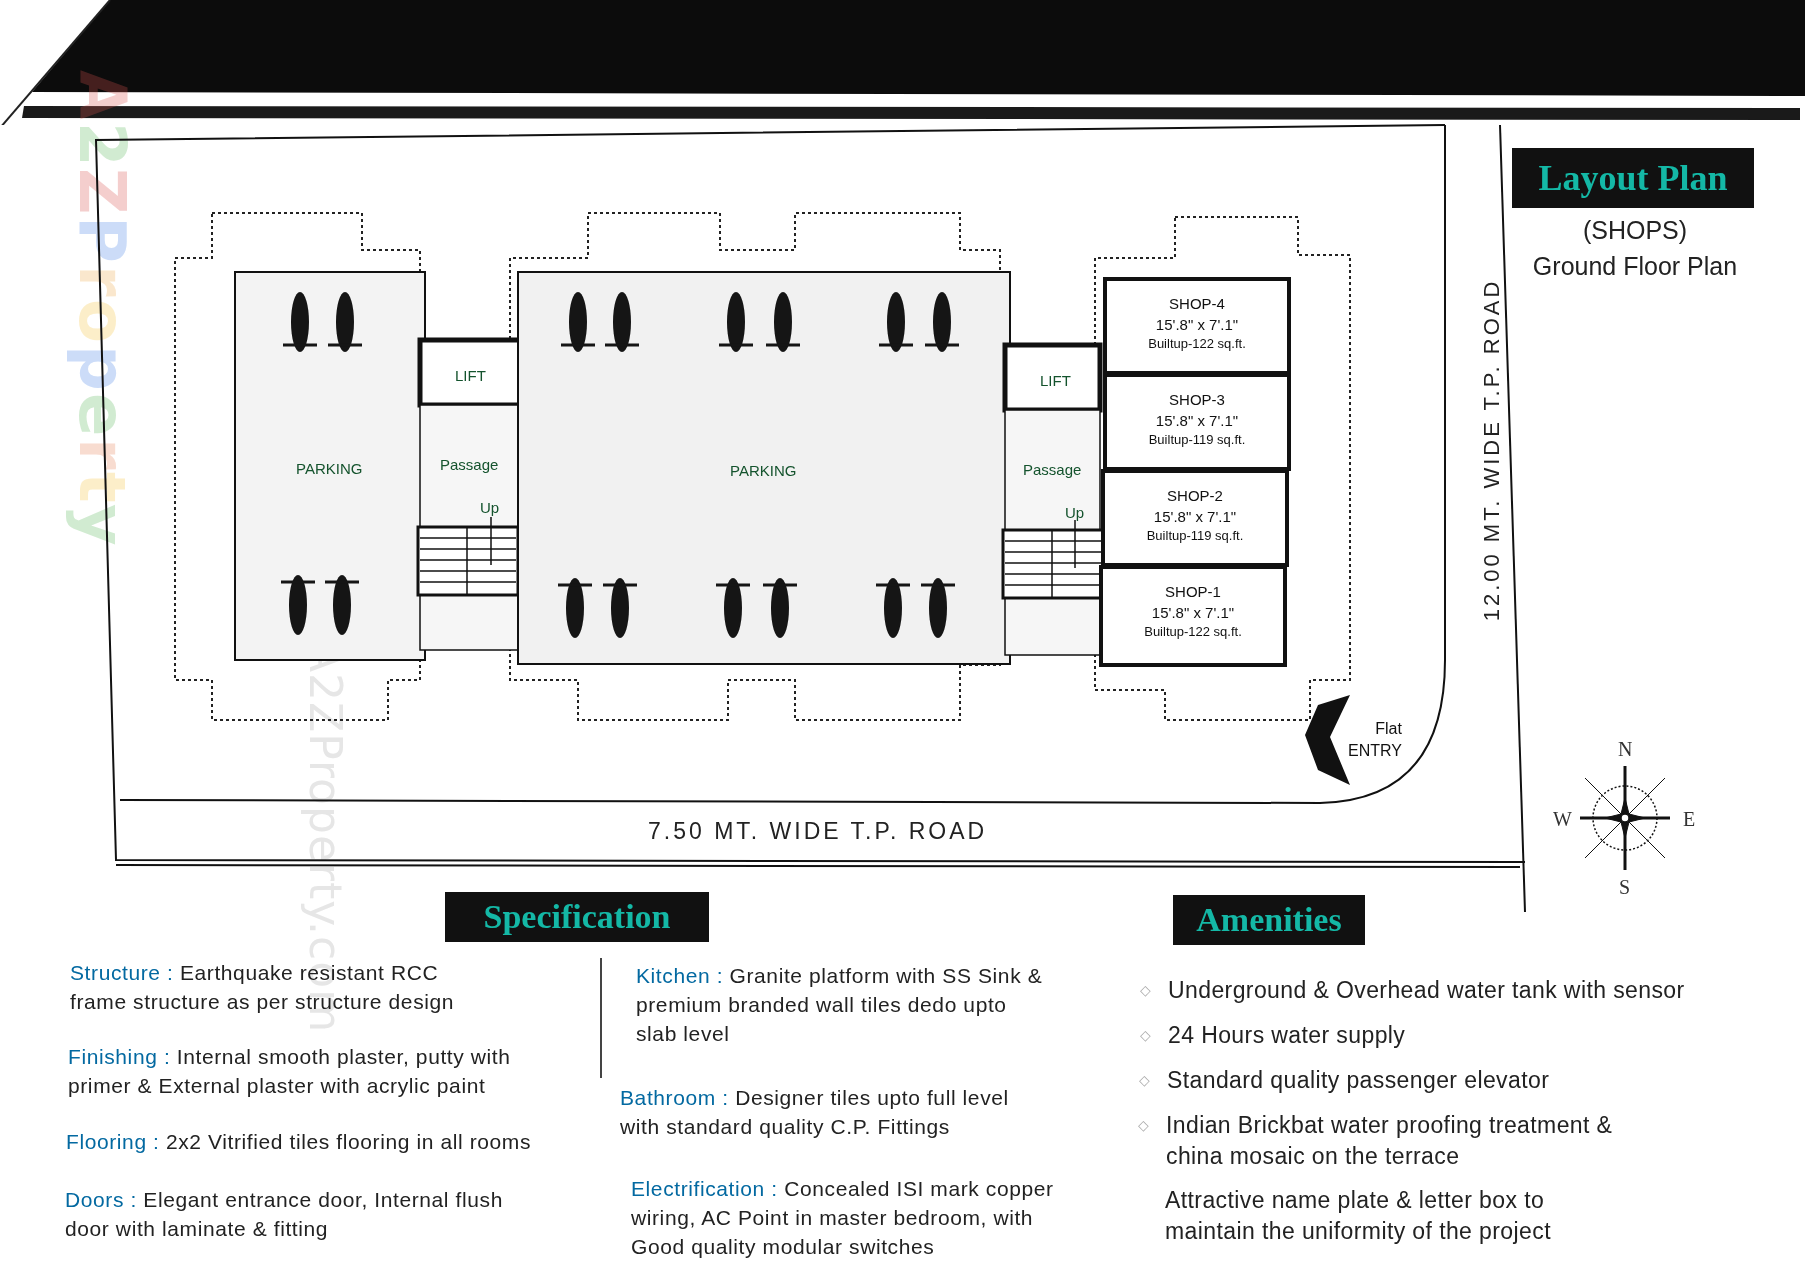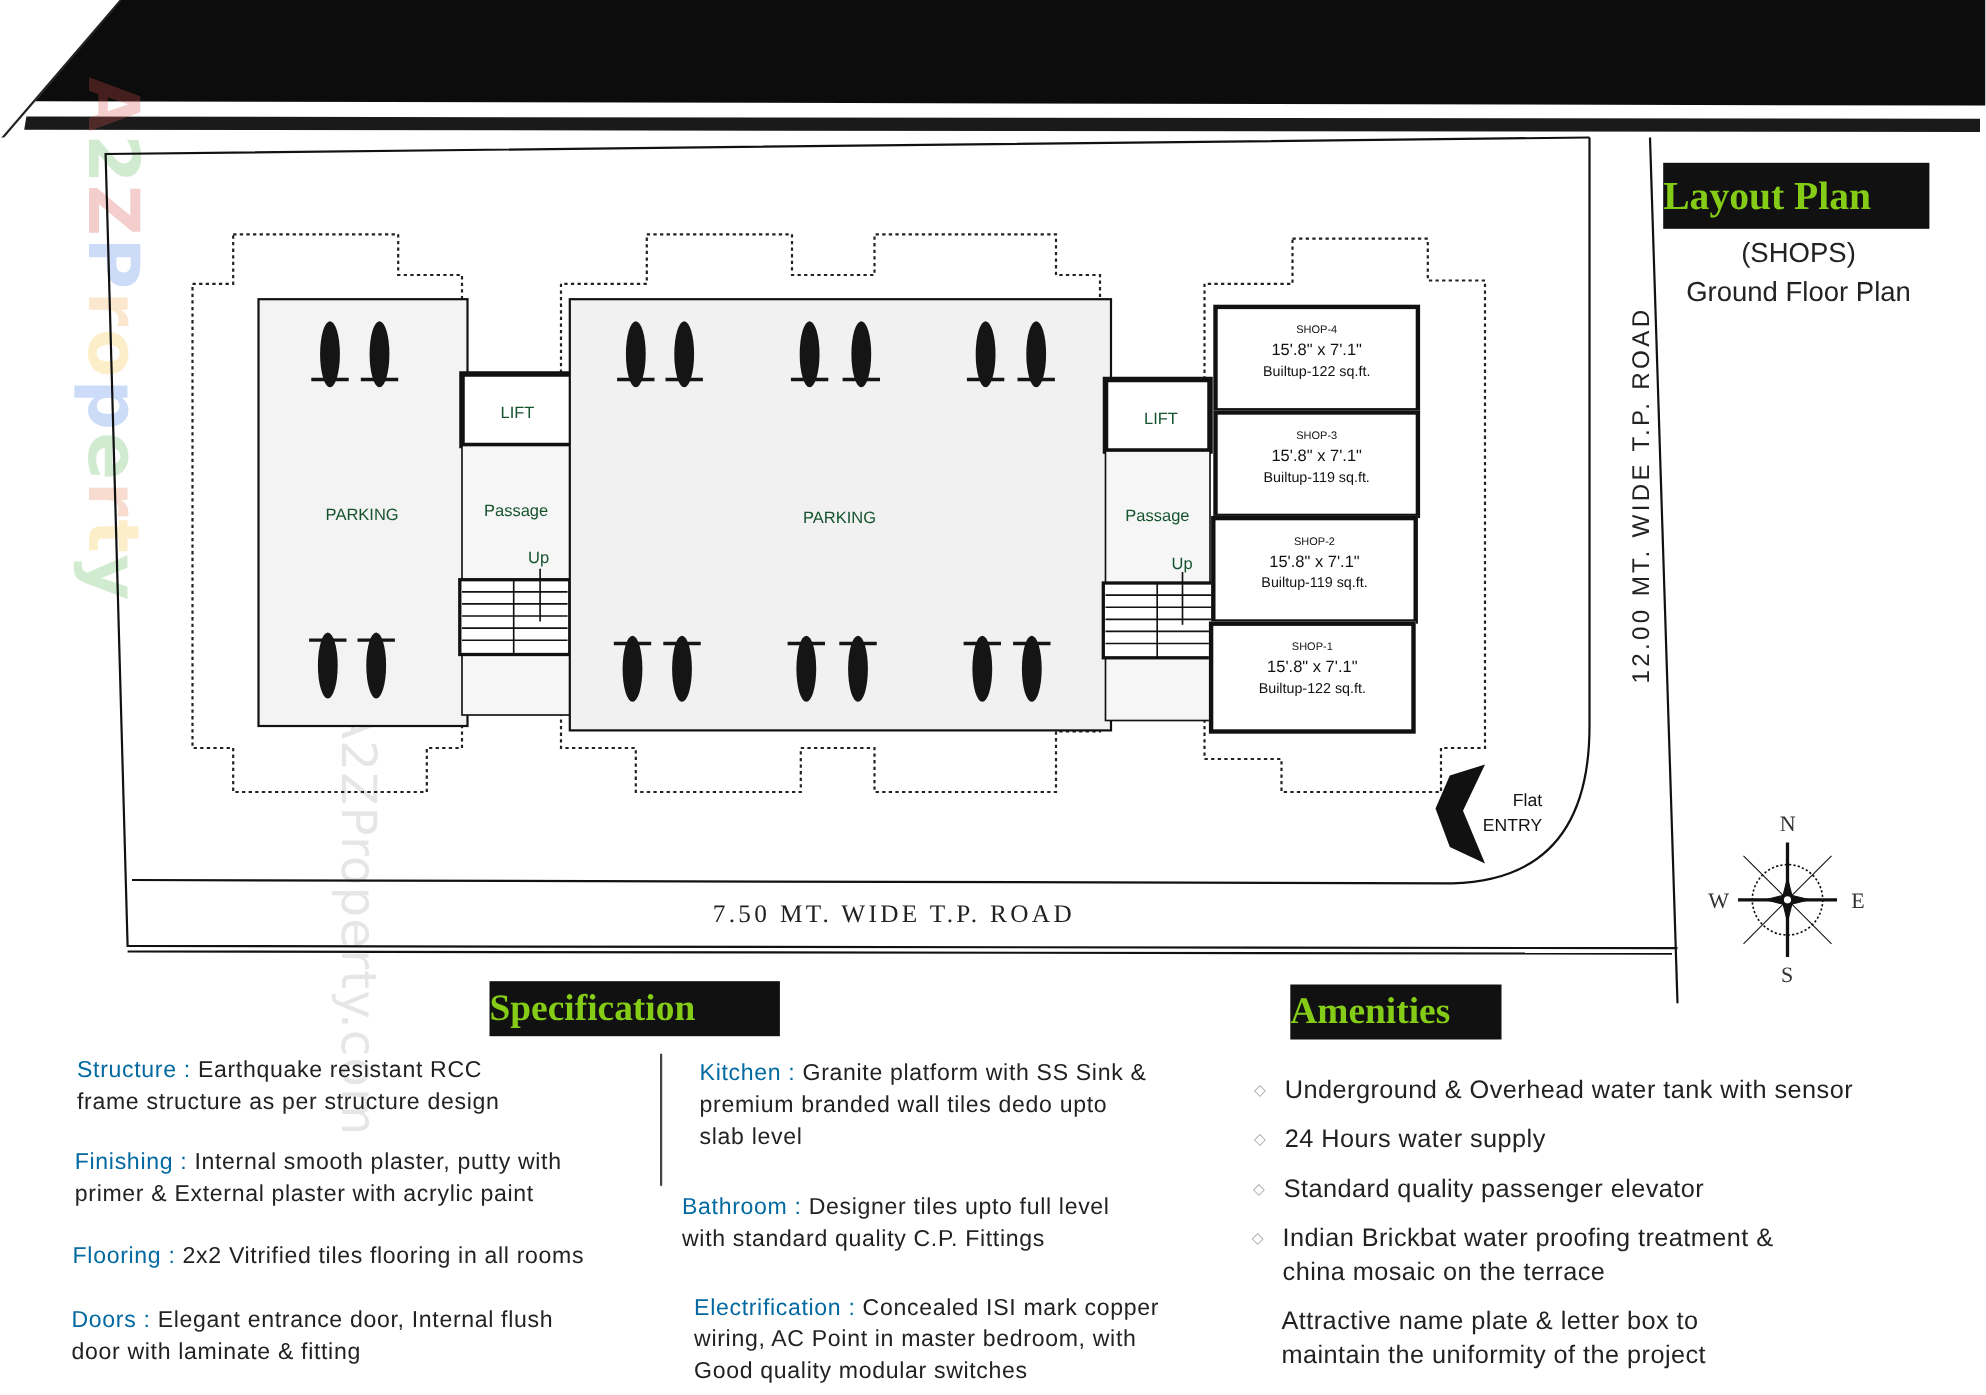--- a/index.html
+++ b/index.html
@@ -15,33 +15,33 @@
   .wm-vert { left:70px; top:70px; writing-mode:vertical-rl; font-weight:bold;
              font-size:64px; letter-spacing:2px; opacity:0.28; line-height:1; }
   .wm-vert span { display:inline-block; }
   .wm-url { left:300px; top:520px; writing-mode:vertical-rl; font-size:44px;
             color:#c8c8c8; opacity:0.45; letter-spacing:1px; }
 
   
   .lbl { font-family:"Liberation Sans", sans-serif; font-size:15px; color:#14532d; }
   .shop { position:absolute; border:4px solid #111; background:#fff; text-align:center;
           font-family:"Liberation Sans", sans-serif; color:#111; box-sizing:border-box; }
-  .shop .n { font-size:10px; margin-top:14px; }
+  .shop .n { font-size:15px; margin-top:14px; }
   .shop .d { font-size:15px; margin-top:4px; }
   .shop .b { font-size:13px; margin-top:3px; }
 
   .road-h { left:648px; top:818px; font-size:23px; letter-spacing:3px;
-            font-family:Liberation Serif, serif; color:#222; }
+            font-family:Liberation Sans, sans-serif; color:#222; }
   .road-v { left:1472px; top:260px; width:40px; height:380px; }
   .road-v span { position:absolute; left:50%; top:50%; transform:translate(-50%,-50%) rotate(-90deg);
                  white-space:nowrap; font-size:22px; letter-spacing:3px; color:#222;
                  font-family:"Liberation Sans", sans-serif; }
 
-  .title-box { background:#111; color:#84cc16; font-family:"Liberation Serif", serif; font-weight:bold;
-               }
+  .title-box { background:#111; color:#14b8a6; font-family:"Liberation Serif", serif; font-weight:bold;
+               text-align:center; }
   .layout-title { left:1512px; top:148px; width:242px; height:60px; font-size:36px; line-height:60px; }
   .layout-sub { left:1500px; top:212px; width:270px; text-align:center; font-size:25px;
                 line-height:36px; font-family:"Liberation Sans", sans-serif; color:#222; }
 
   .spec-title { left:445px; top:892px; width:264px; height:50px; font-size:34px; line-height:50px; }
   .amen-title { left:1173px; top:895px; width:192px; height:50px; font-size:34px; line-height:50px; }
 
   .spec { font-family:"Liberation Sans", sans-serif; font-size:21px; line-height:29px; color:#222;
           letter-spacing:0.6px; }
   .spec b { font-weight:normal; color:#0369a1; }

